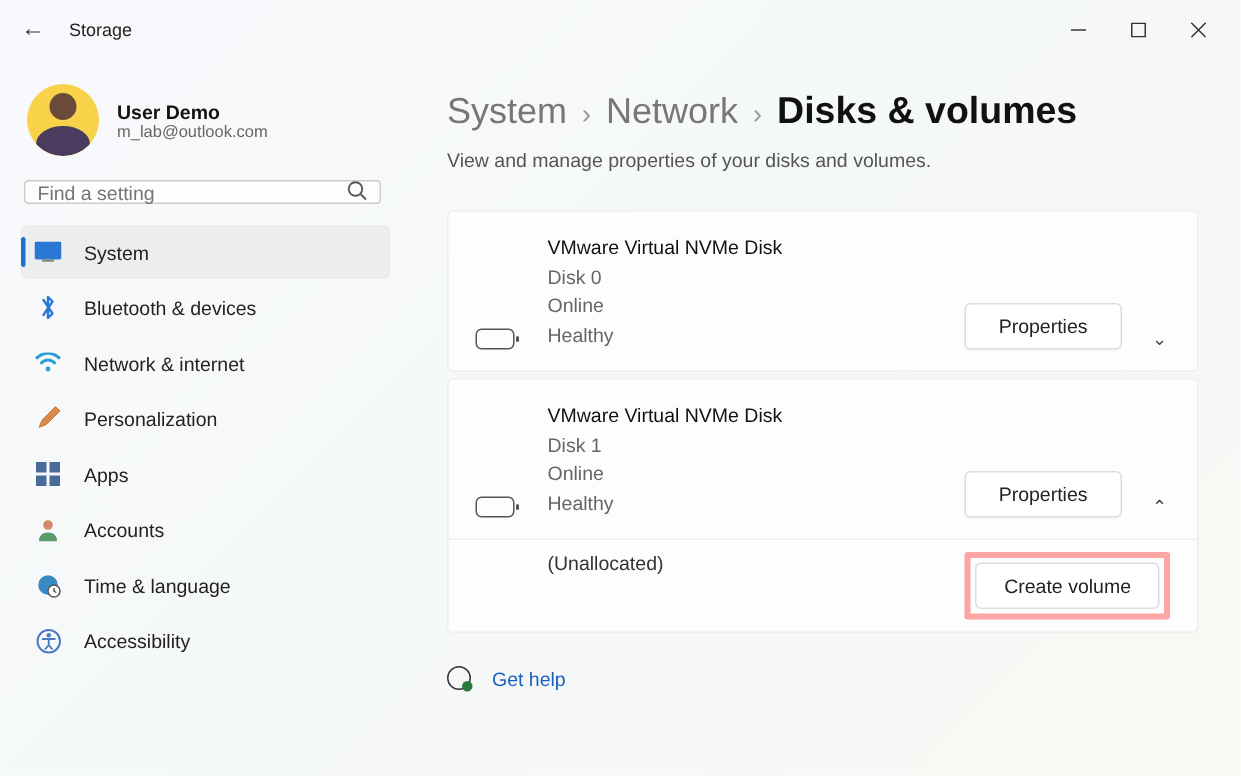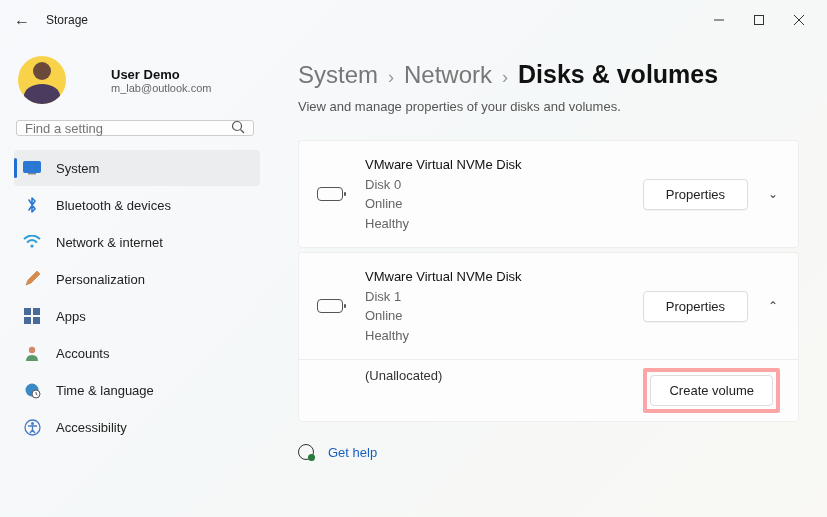--- a/index.html
+++ b/index.html
@@ -8,21 +8,21 @@
 .titlebar { height: 40px; display: flex; align-items: center; padding: 0 8px; }
 .titlebar .back { width: 28px; height: 28px; display: flex; align-items: center; justify-content: center; font-size: 16px; color: #333; cursor: pointer; }
 .titlebar .title { font-size: 12px; color: #222; margin-left: 10px; }
 .titlebar .spacer { flex: 1; }
 .titlebar .win-controls { display: flex; }
 .titlebar .win-btn { width: 40px; height: 30px; display: flex; align-items: center; justify-content: center; color: #333; cursor: pointer; }
 
 .layout { display: flex; height: calc(100% - 40px); }
 
 .sidebar { width: 270px; padding: 10px 10px 0 14px; display: flex; flex-direction: column; overflow: hidden; }
-.user-row { display: flex; align-items: center; margin: 6px 0 16px 4px; gap: 33px; }
+.user-row { display: flex; align-items: center; margin: 6px 0 16px 4px; }
 .avatar { width: 48px; height: 48px; border-radius: 50%; background: #f8d34a; position: relative; overflow: hidden; display: flex; align-items: flex-end; justify-content: center; }
 .avatar::before { content:""; position:absolute; top:6px; width:18px; height:18px; border-radius:50%; background:#6b4a3a; left:50%; transform:translateX(-50%);}
 .avatar::after { content:""; position:absolute; bottom:-4px; width:36px; height:24px; border-radius:50% 50% 0 0; background:#4a3c5e;}
 .user-info { margin-left: 12px; }
 .user-name { font-size: 13px; font-weight: 600; color: #111; }
 .user-email { font-size: 11px; color: #666; }
 
 .search-box { display: flex; align-items: center; height: 16px; border: 1px solid #ccc; border-radius: 3px; background: #fdfdfd; padding: 0 8px; margin: 0 6px 14px 2px; }
 .search-box input { flex: 1; border: none; outline: none; background: transparent; font-size: 13px; color: #555; }
 .search-box .mag { color: #555; font-size: 13px; }
@@ -35,21 +35,21 @@
 
 .main { flex: 1; padding: 10px 28px 0 28px; overflow-y: auto; }
 .breadcrumb { display: flex; align-items: baseline; gap: 10px; margin: 10px 0 10px 0; }
 .breadcrumb .crumb { font-size: 24px; color: #777; font-weight: 500; cursor: pointer; }
 .breadcrumb .sep { font-size: 18px; color: #999; }
 .breadcrumb .current { font-size: 25px; font-weight: 700; color: #111; }
 
 .subtitle { font-size: 13px; color: #555; margin-bottom: 26px; }
 
 .card { background: #fdfdfd; border: 1px solid #eee; border-radius: 4px; margin-bottom: 4px; }
-.card-inner { display: flex; align-items: center; padding: 14px 18px; }
+.card-inner { display: flex; align-items: flex-end; padding: 14px 18px; }
 .disk-icon { width: 26px; height: 14px; border: 1.5px solid #555; border-radius: 4px; margin-right: 22px; position: relative; flex-shrink:0; }
 .disk-icon::after { content:""; position:absolute; right:-4px; top:4px; width:2px; height:4px; background:#555; border-radius:1px;}
 .disk-info { flex: 1; font-size: 13px; color: #333; line-height: 1.5; }
 .disk-info .dname { color: #111; }
 .disk-info .dline { color: #666; }
 .prop-btn { background: #fff; border: 1px solid #ddd; border-radius: 4px; padding: 7px 22px; font-size: 13px; color: #222; cursor: pointer; box-shadow: 0 1px 1px rgba(0,0,0,0.04); }
 .chev { margin-left: 18px; color: #444; font-size: 12px; width: 14px; text-align: center; cursor: pointer; }
 
 .sub-row { display: flex; align-items: flex-start; padding: 8px 18px; border-top: 1px solid #eee; }
 .sub-row .unalloc { flex: 1; font-size: 13px; color: #333; margin-left: 48px; }

